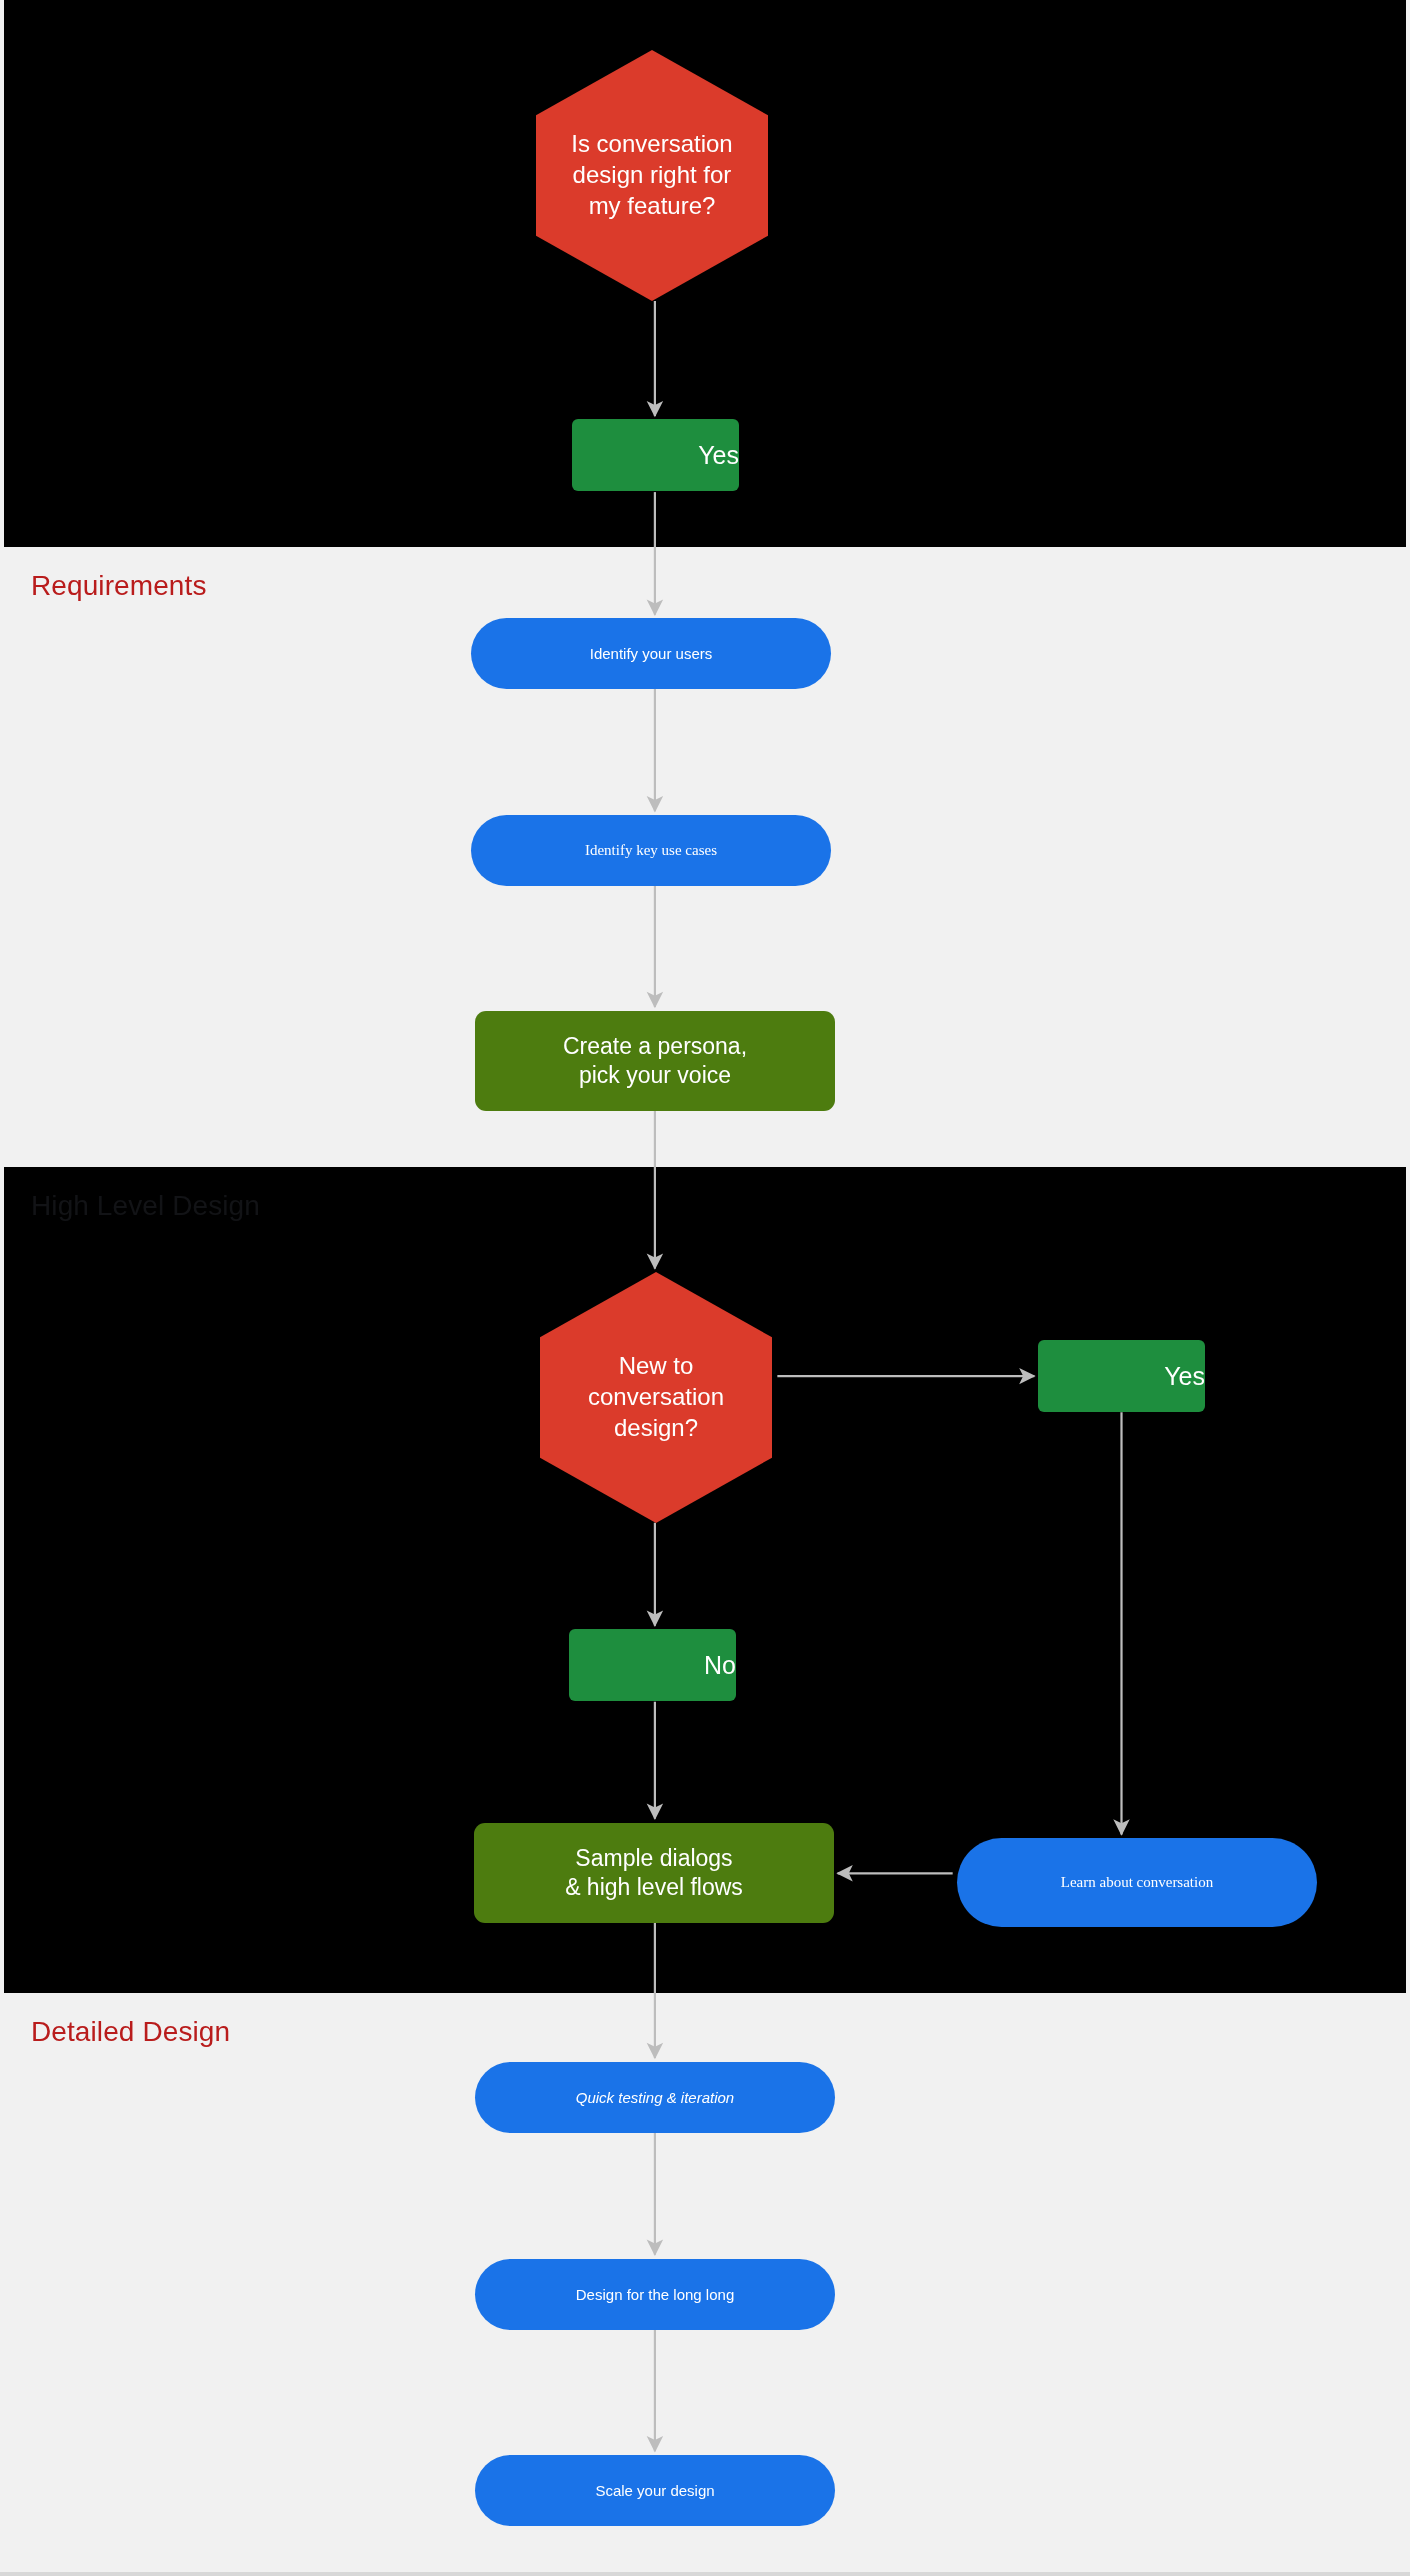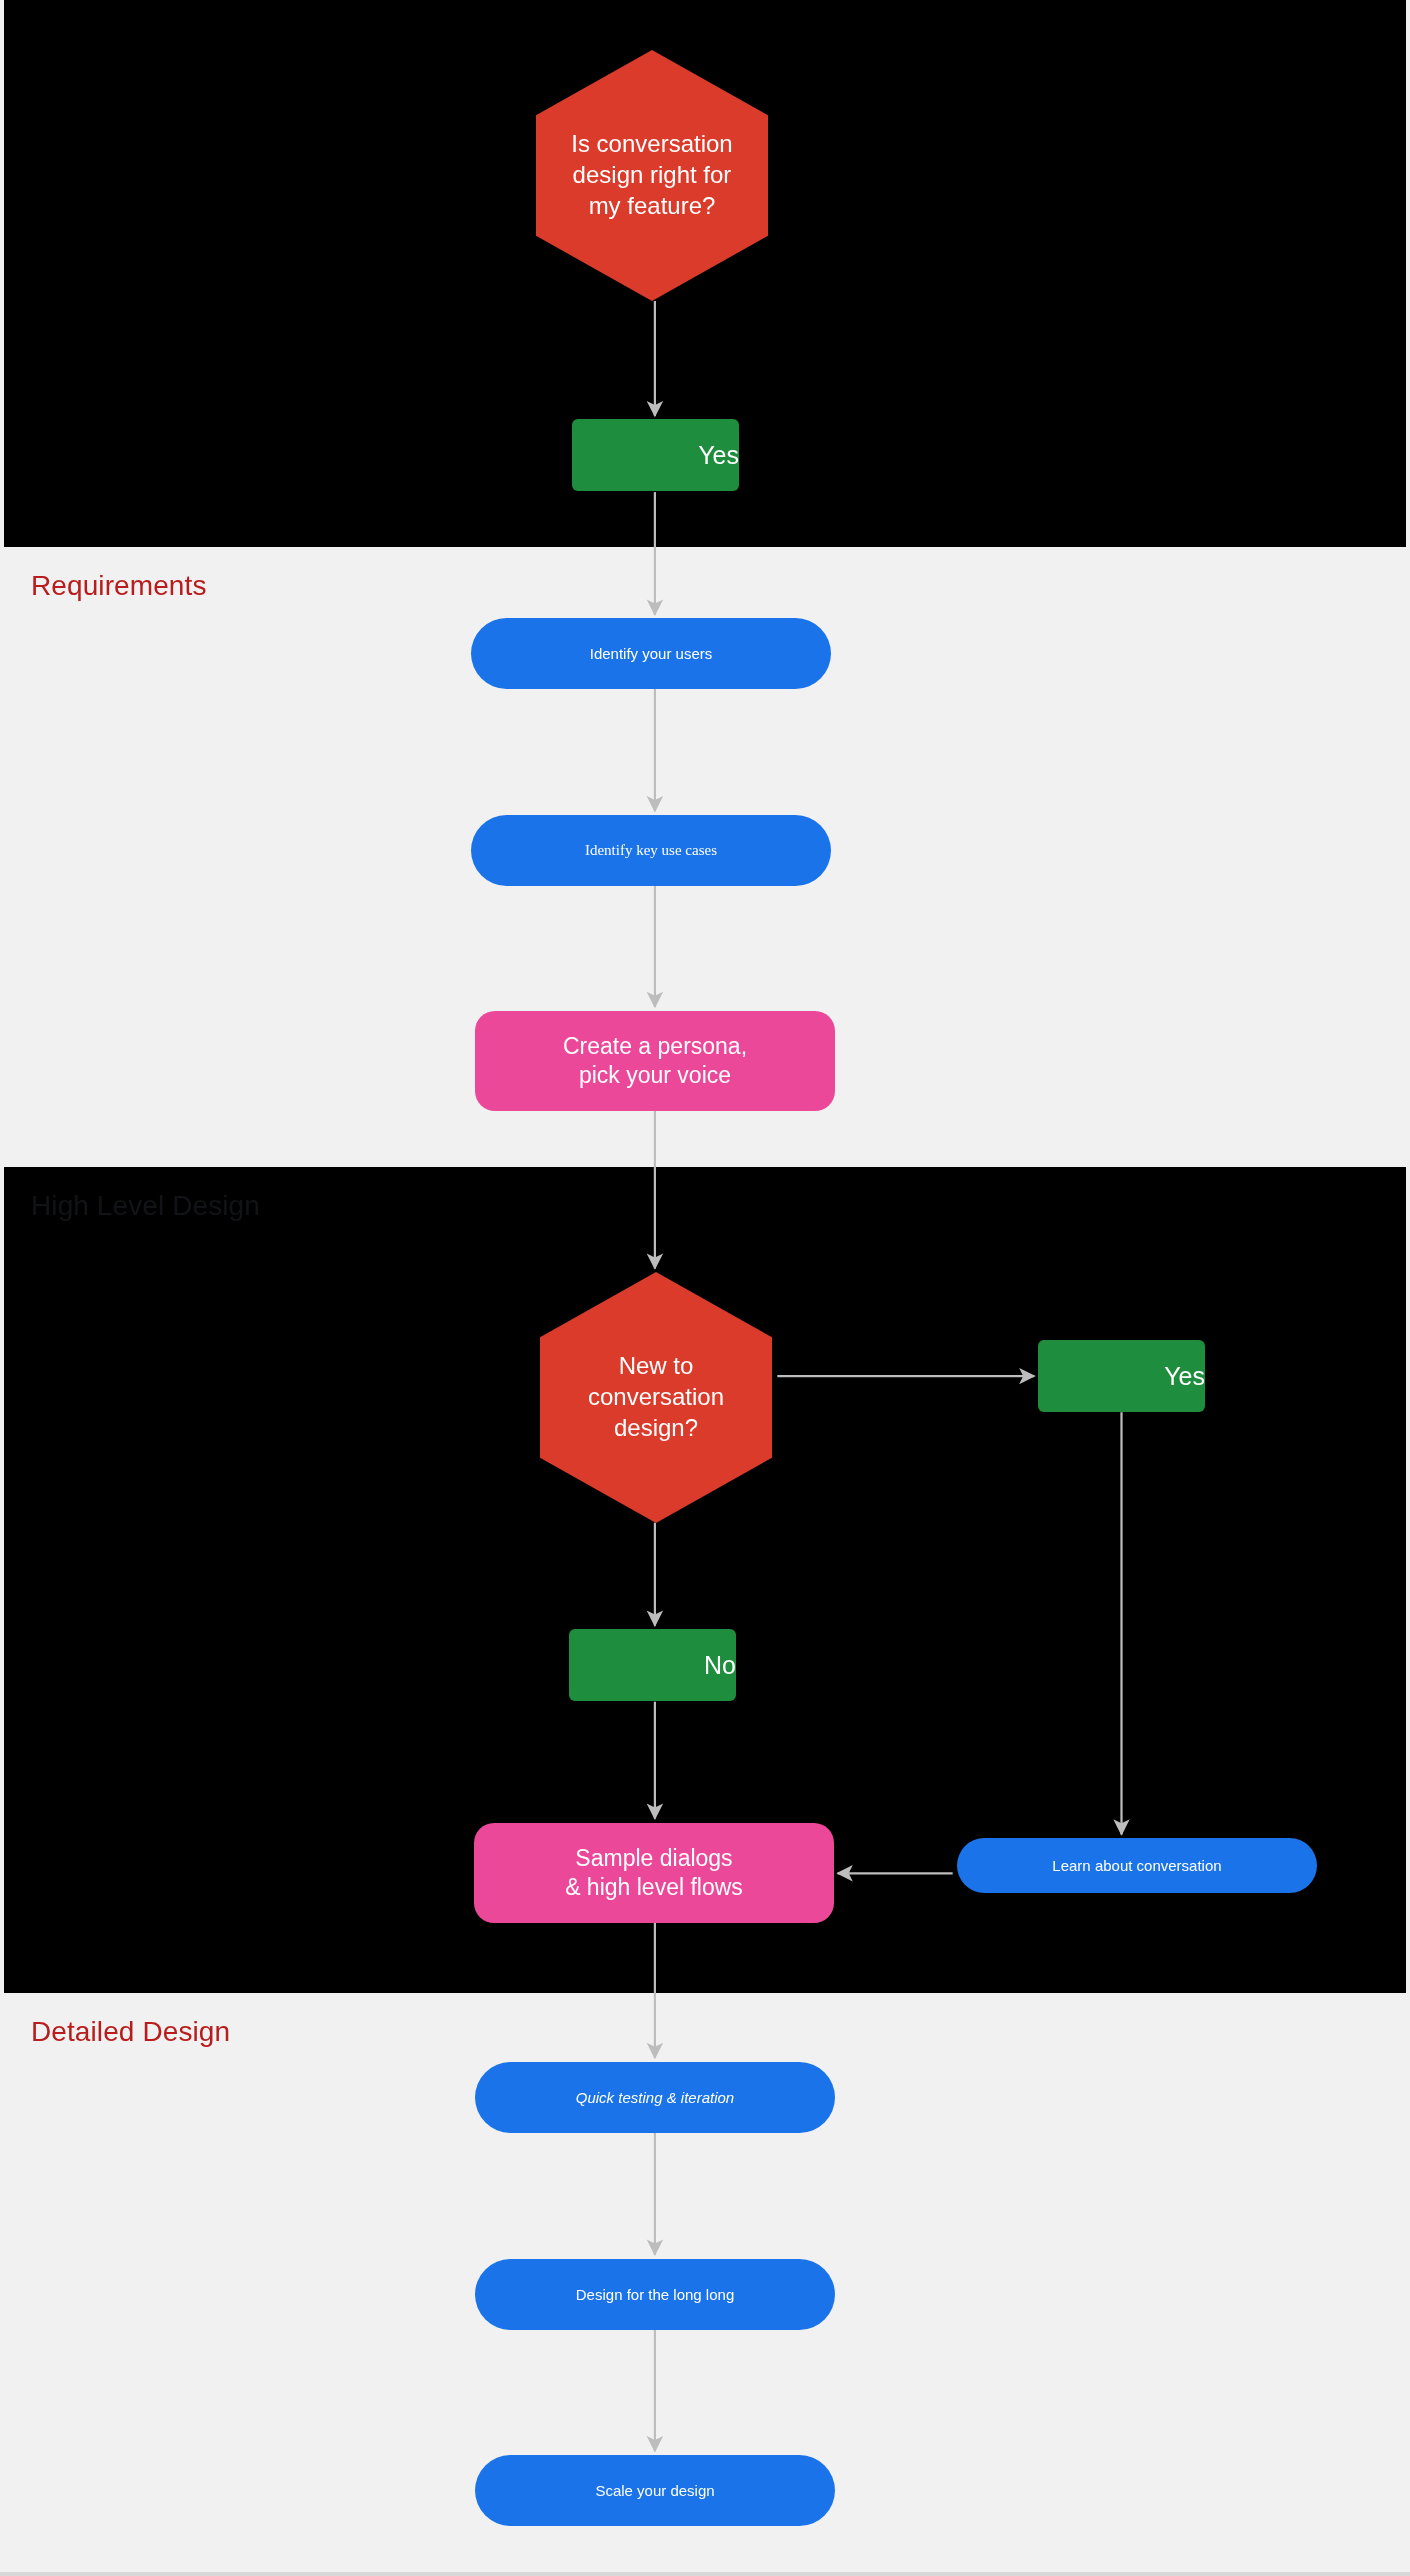--- a/index.html
+++ b/index.html
@@ -60,22 +60,22 @@
     line-height: 1.28;
     white-space: pre-line;
   }
 
   .node.pill {
     background: #1a73e8;
     border-radius: 927px;
     font-size: 15px;
   }
   .node.rounded {
-    background: #ec4899;
-    border-radius: 20px;
+    background: #4d7c0f;
+    border-radius: 11px;
     font-size: 23px;
   }
   .node.decision {
     background: #db3b2b;
     font-size: 24px;
     clip-path: polygon(50% 0%, 100% 26%, 100% 74%, 50% 100%, 0% 74%, 0% 26%);
   }
   .node.terminal {
     background: #1e8e3e;
     border-radius: 6px;
@@ -152,21 +152,21 @@
       <div class="node pill" style="left: 471px; top: 815px; width: 360px; height: 71px; font-family: Liberation Serif, serif;"><span style="white-space: pre-line;">Identify key use cases</span></div>
       <div class="node rounded" style="left: 475px; top: 1011px; width: 360px; height: 100px;"><span style="white-space: pre-line;">Create a persona,
 pick your voice</span></div>
       <div class="node decision" style="left: 540px; top: 1272px; width: 232px; height: 251px;"><span style="white-space: pre-line;">New to
 conversation
 design?</span></div>
       <div class="node terminal" style="left: 1038px; top: 1340px; width: 167px; height: 72px;"><span style="white-space: pre-line;">Yes</span></div>
       <div class="node terminal" style="left: 569px; top: 1629px; width: 167px; height: 72px;"><span style="white-space: pre-line;">No</span></div>
       <div class="node rounded" style="left: 474px; top: 1823px; width: 360px; height: 100px;"><span style="white-space: pre-line;">Sample dialogs
 &amp; high level flows</span></div>
-      <div class="node pill" style="left: 957px; top: 1838px; width: 360px; height: 55px;"><span style="white-space: pre-line;">Learn about conversation</span></div>
+      <div class="node pill" style="left: 957px; top: 1838px; width: 360px; height: 89px; font-family: Liberation Serif, serif;"><span style="white-space: pre-line;">Learn about conversation</span></div>
       <div class="node pill" style="left: 475px; top: 2062px; width: 360px; height: 71px;"><span style="white-space: pre-line; font-style: italic;">Quick testing &amp; iteration</span></div>
       <div class="node pill" style="left: 475px; top: 2259px; width: 360px; height: 71px;"><span style="white-space: pre-line;">Design for the long long</span></div>
       <div class="node pill" style="left: 475px; top: 2455px; width: 360px; height: 71px;"><span style="white-space: pre-line;">Scale your design</span></div>
     </div>
 
   <div id="band-labels">
       <div class="band-label on-light" style="top: 570px;">Requirements</div>
       <div class="band-label on-dark" style="top: 1190px;">High Level Design</div>
       <div class="band-label on-light" style="top: 2016px;">Detailed Design</div>
     </div>

